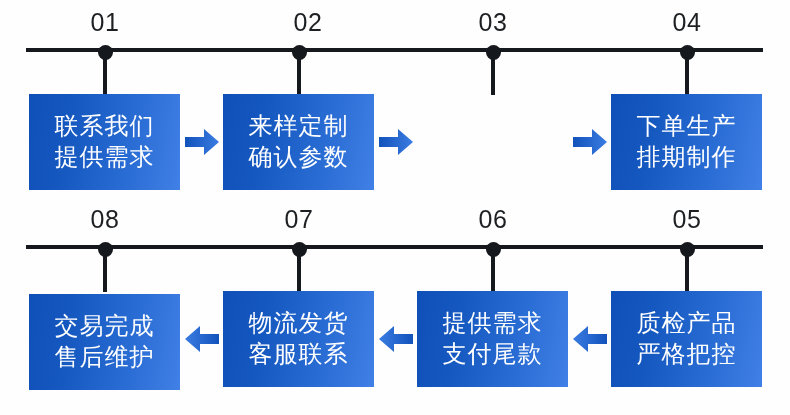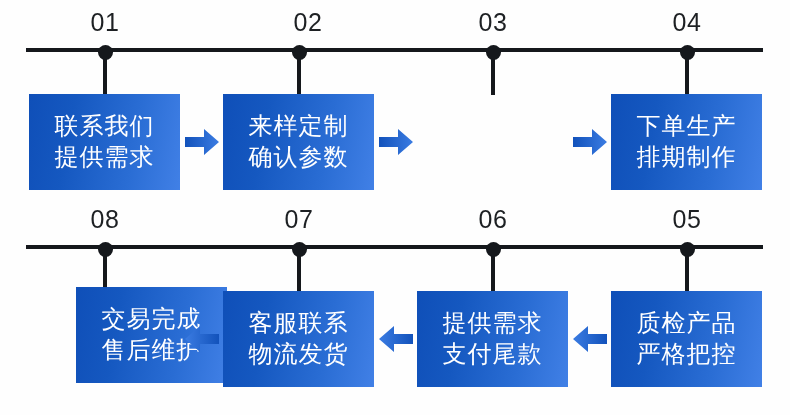--- a/index.html
+++ b/index.html
@@ -172,27 +172,27 @@
   <div class="stem" style="left:105px; top:247px; height:45px;"></div>
   <div class="stem" style="left:299px; top:247px; height:45px;"></div>
   <div class="stem" style="left:493px; top:247px; height:45px;"></div>
   <div class="stem" style="left:687px; top:247px; height:45px;"></div>
 
   <div class="node-dot" style="left:105px; top:247px;"></div>
   <div class="node-dot" style="left:299px; top:247px;"></div>
   <div class="node-dot" style="left:493px; top:247px;"></div>
   <div class="node-dot" style="left:687px; top:247px;"></div>
 
-  <div class="card" style="left:29px; top:287px;margin-left:47px;">
+  <div class="card" style="left:29px; top:294px;">
     <div class="card-line">交易完成</div>
     <div class="card-line">售后维护</div>
   </div>
   <div class="card" style="left:223px; top:291px;">
+    <div class="card-line">物流发货</div>
     <div class="card-line">客服联系</div>
-    <div class="card-line">物流发货</div>
   </div>
   <div class="card" style="left:417px; top:291px;">
     <div class="card-line">提供需求</div>
     <div class="card-line">支付尾款</div>
   </div>
   <div class="card" style="left:611px; top:291px;">
     <div class="card-line">质检产品</div>
     <div class="card-line">严格把控</div>
   </div>
 

